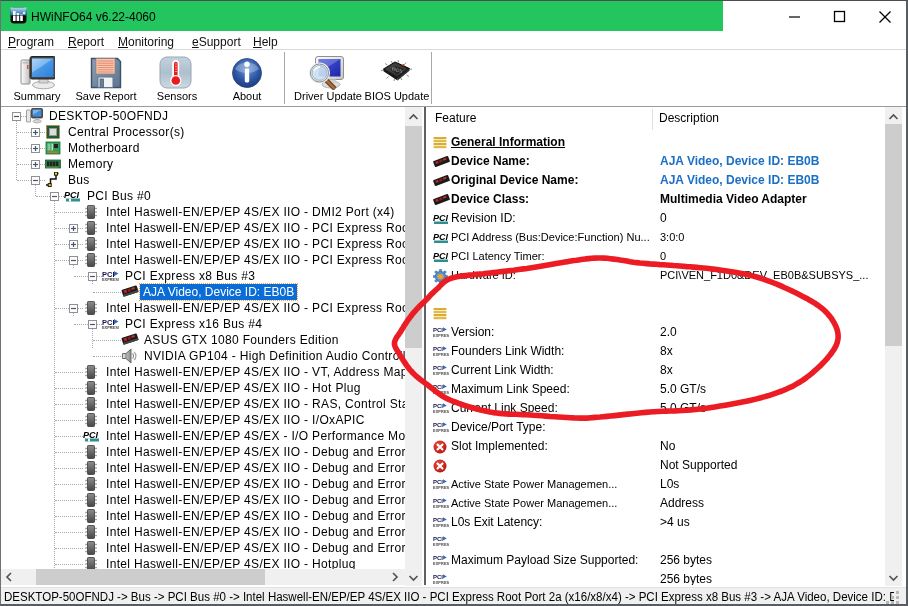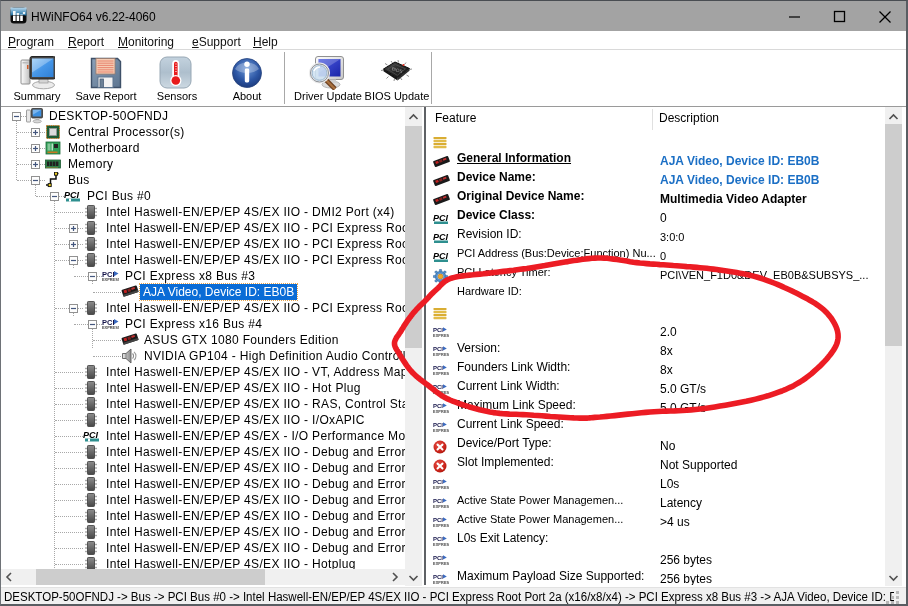--- a/index.html
+++ b/index.html
@@ -1,19 +1,19 @@
 <!DOCTYPE html>
 <html><head><meta charset="utf-8"><style>
 *{margin:0;padding:0;box-sizing:border-box;}
 html,body{width:908px;height:606px;overflow:hidden;}
 body{font-family:"Liberation Sans",sans-serif;font-size:12px;background:#fff;position:relative;}
 .abs{position:absolute;}
 #win{position:absolute;left:0;top:0;width:908px;height:606px;border-top:1px solid #494d52;border-left:1px solid #6e7277;border-right:2px solid #595d62;border-bottom:2px solid #595d62;background:#fff;}
 
-#title{position:absolute;left:1px;top:1px;width:905px;height:30px;background:#a3a3a3;}
+#title{position:absolute;left:1px;top:1px;width:722px;height:30px;background:#22c55e;}
 #ttext{position:absolute;left:30px;top:9px;font-size:12px;color:#000;}
 
 #menu{position:absolute;left:1px;top:31px;width:905px;height:19px;background:#fff;border-bottom:1px solid #d9d9d9;}
 .mi{position:absolute;top:4px;font-size:12px;color:#111;}
 
 #tbar{position:absolute;left:1px;top:50px;width:905px;height:57px;background:#fff;border-bottom:1px solid #9a9a9a;}
 .tlab{position:absolute;top:40px;font-size:11px;color:#000;text-align:center;}
 .tsep{position:absolute;top:2px;height:52px;width:1px;background:#a8a8a8;}
 
 #tree{position:absolute;left:1px;top:107px;width:404px;height:462px;background:#fff;overflow:hidden;}
@@ -22,21 +22,21 @@
 
 .sb{position:absolute;background:#f0f0f0;}
 .sbthumb{position:absolute;background:#cdcdcd;}
 
 #split{position:absolute;left:424px;top:107px;width:2px;height:478px;background:#5e6165;}
 #splitw{position:absolute;left:426px;top:107px;width:1px;height:478px;background:#fff;}
 
 #rp{position:absolute;left:426px;top:107px;width:459px;height:478px;background:#fff;overflow:hidden;}
 #rphead{position:absolute;left:0;top:0;width:460px;height:23px;background:#fff;}
 .rrow{position:absolute;height:19px;line-height:19px;white-space:nowrap;color:#000;}
-.rlab{position:absolute;left:25px;top:16px;margin-left:6px;}
+.rlab{position:absolute;left:25px;top:0;}
 .rval{position:absolute;left:234px;top:0;}
 .small{font-size:11px;}
 .b{font-weight:bold;}
 .blue{color:#1b6fc5;font-weight:bold;}
 .icon{position:absolute;}
 
 #status{position:absolute;left:1px;top:587px;width:905px;height:17px;background:#f0f0f0;border-top:1px solid #e2e2e2;overflow:hidden;}
 #stext{position:absolute;left:3px;top:2px;font-size:12px;color:#000;white-space:nowrap;letter-spacing:0;transform:scaleX(0.96);transform-origin:0 50%;}
 .grip{position:absolute;width:3px;height:3px;background:#b8b8b8;}
 </style></head><body>
@@ -944,21 +944,21 @@
       <span class="rlab small">Active State Power Managemen...</span>
       <span class="rval ">L0s</span>
     </div>
 <svg class="icon" style="left:7px;top:390px" width="16" height="12" viewBox="0 0 16 12">
 <text x="0" y="6.2" font-size="6" font-weight="bold" font-family="Liberation Sans,sans-serif" fill="#15154a">PCI</text>
 <path d="M10 1.2 l3.8 2.2 l-3.8 2.2 z" fill="#3a6ac0"></path>
 <text x="0" y="11" font-size="3.8" font-weight="bold" font-family="Liberation Sans,sans-serif" fill="#444" letter-spacing="0.15">EXPRESS</text>
 </svg>
 <div class="rrow" style="left:0;top:387px;width:460px">
       <span class="rlab small">Active State Power Managemen...</span>
-      <span class="rval ">Latency</span>
+      <span class="rval ">Address</span>
     </div>
 <svg class="icon" style="left:7px;top:409px" width="16" height="12" viewBox="0 0 16 12">
 <text x="0" y="6.2" font-size="6" font-weight="bold" font-family="Liberation Sans,sans-serif" fill="#15154a">PCI</text>
 <path d="M10 1.2 l3.8 2.2 l-3.8 2.2 z" fill="#3a6ac0"></path>
 <text x="0" y="11" font-size="3.8" font-weight="bold" font-family="Liberation Sans,sans-serif" fill="#444" letter-spacing="0.15">EXPRESS</text>
 </svg>
 <div class="rrow" style="left:0;top:406px;width:460px">
       <span class="rlab ">L0s Exit Latency:</span>
       <span class="rval ">&gt;4 us</span>
     </div>

